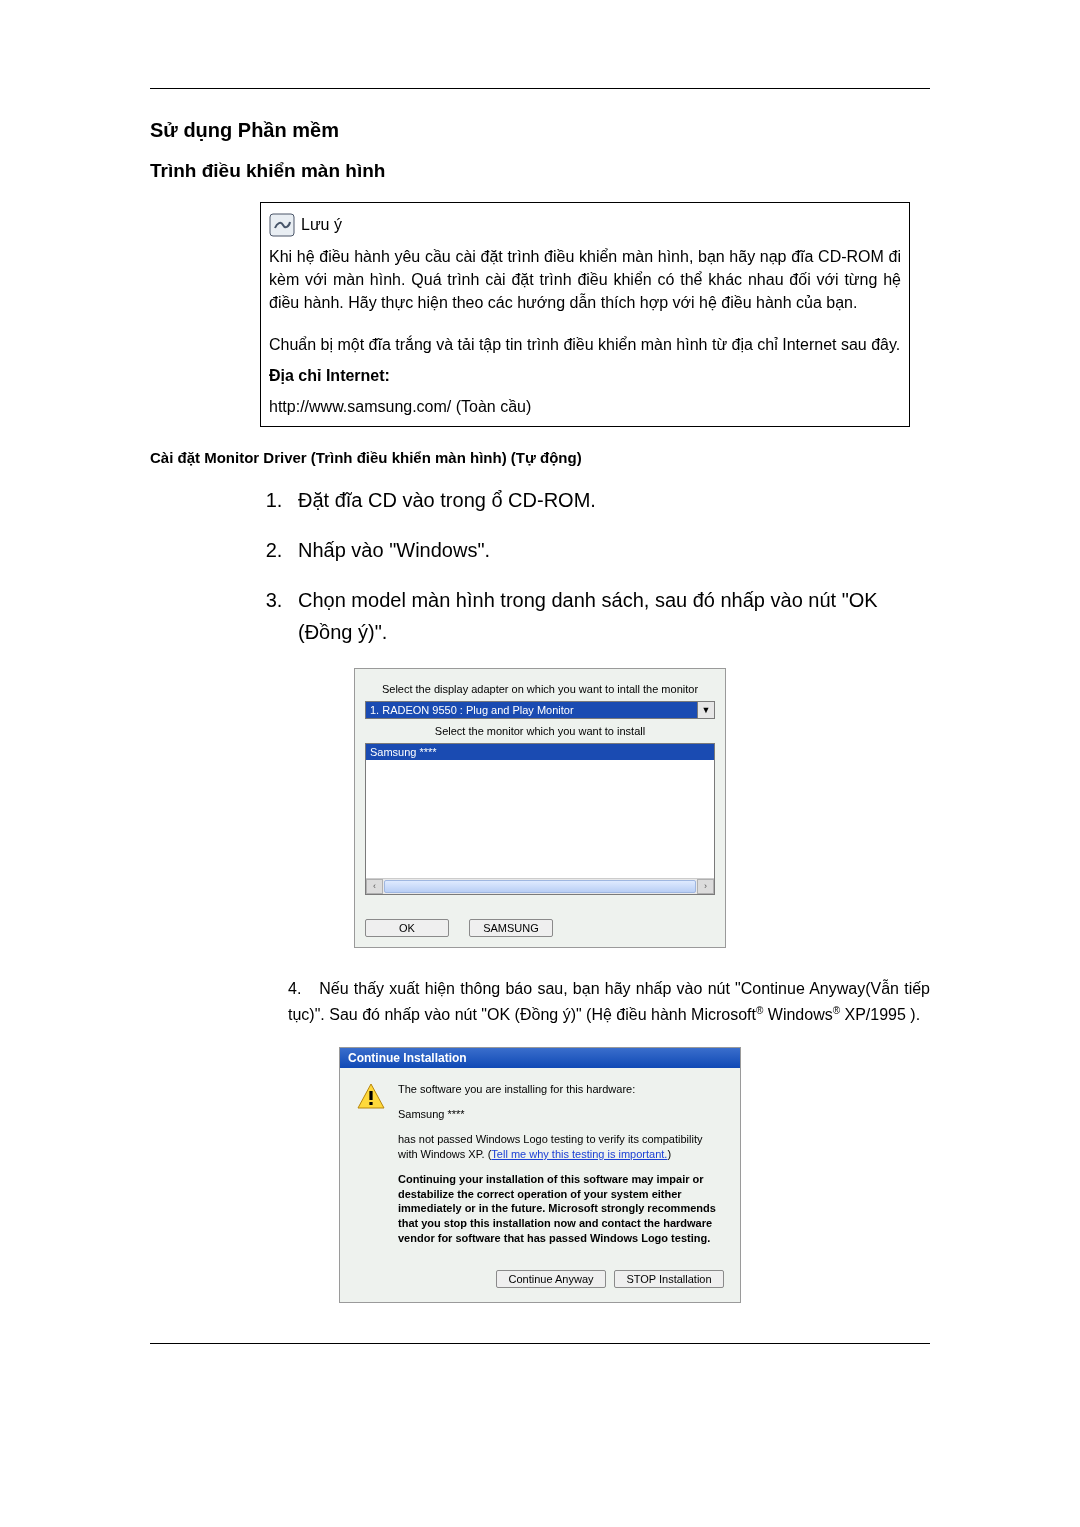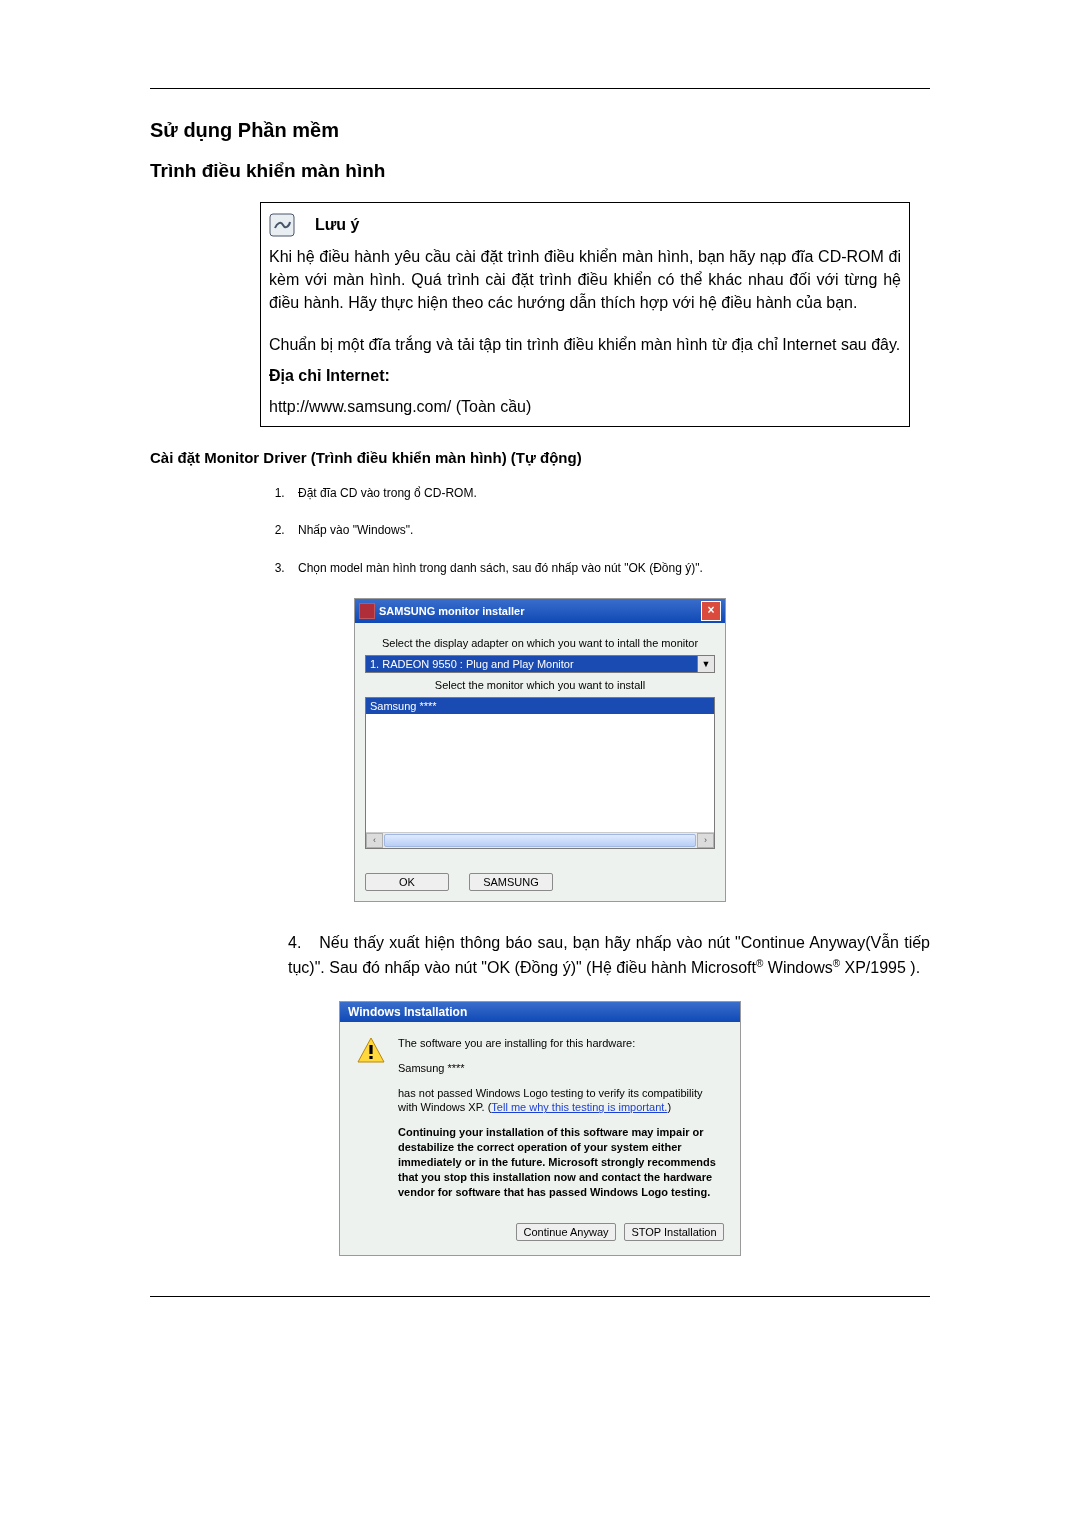--- a/index.html
+++ b/index.html
@@ -41,35 +41,35 @@
   .note-box {
     border: 1px solid #000;
     margin: 0 20px 0 110px;
     font-size: 16px;
     line-height: 1.45;
   }
   .note-box .note-hdr {
     padding: 10px 8px 4px 8px;
     display: flex;
     align-items: center;
-    gap: 20px;
-    font-weight: bold;
+    gap: 6px;
+    font-weight: normal;
   }
   .note-icon svg { display:block; }
   .note-box p {
     margin: 0;
     padding: 4px 8px 8px 8px;
     text-align: justify;
   }
   .note-box .p-gap { padding-top: 10px; }
   .addr-label { font-weight: bold; }
   ol.steps {
     margin: 0 0 0 110px;
     padding-left: 28px;
-    font-size: 12px;
+    font-size: 20px;
     line-height: 1.6;
   }
   ol.steps li { margin-bottom: 18px; padding-left: 10px; }
   .dlg-wrap {
     display: flex;
     justify-content: center;
     margin: 20px 0 28px 0;
   }
   
   .dlg1 {
@@ -212,21 +212,21 @@
   }
   .dlg2 .msg { flex:1; }
   .dlg2 .msg p { margin: 0 0 10px 0; line-height: 1.35; }
   .dlg2 .msg a { color: #1a3fd5; text-decoration: underline; }
   .dlg2 .btn-row2 {
     display: flex;
     justify-content: flex-end;
     gap: 8px;
     margin-top: 14px;
   }
-  .dlg2 button.winbtn { width: 100px; }
+  .dlg2 button.winbtn { width: 110px; }
   .step4 {
     margin: 0 0 0 110px;
     padding-left: 28px;
     font-size: 16px;
     line-height: 1.6;
     text-align: justify;
   }
   .step4 .num { display:inline-block; width: 26px; }
   sup { font-size: 10px; }
 </style>
@@ -261,27 +261,20 @@
   <h2 class="section2">Cài đặt Monitor Driver (Trình điều khiển màn hình) (Tự động)</h2>
 
   <ol class="steps">
     <li>Đặt đĩa CD vào trong ổ CD-ROM.</li>
     <li>Nhấp vào "Windows".</li>
     <li>Chọn model màn hình trong danh sách, sau đó nhấp vào nút "OK (Đồng ý)".</li>
   </ol>
 
   <div class="dlg-wrap">
     <div class="dlg1">
-      <div class="titlebar">
-        <span class="left">
-          <span class="tb-icon"></span>
-          <span>SAMSUNG monitor installer</span>
-        </span>
-        <span class="close">×</span>
-      </div>
       <div class="body">
         <div class="lbl">Select the display adapter on which you want to intall the monitor</div>
         <div class="combo">
           <div class="sel">1. RADEON 9550 : Plug and Play Monitor</div>
           <div class="arrow">▼</div>
         </div>
         <div class="lbl">Select the monitor which you want to install</div>
         <div class="listbox">
           <div class="item">Samsung ****</div>
           <div class="hscroll">
@@ -298,21 +291,21 @@
     </div>
   </div>
 
   <div class="step4">
     <span class="num">4.</span>
     <span>Nếu thấy xuất hiện thông báo sau, bạn hãy nhấp vào nút "Continue Anyway(Vẫn tiếp tục)". Sau đó nhấp vào nút "OK (Đồng ý)" (Hệ điều hành Microsoft</span><sup>®</sup><span> Windows</span><sup>®</sup><span> XP/1995 ).</span>
   </div>
 
   <div class="dlg-wrap">
     <div class="dlg2">
-      <div class="titlebar">Windows Installation</div>
+      <div class="titlebar">Continue Installation</div>
       <div class="body">
         <div class="row">
           <div class="warn-ico">
             <svg width="30" height="30" viewBox="0 0 30 30">
               <polygon points="15,2 28,26 2,26" fill="#ffd93b" stroke="#b8860b" stroke-width="1"></polygon>
               <rect x="13.4" y="9" width="3.2" height="9" fill="#000"></rect>
               <rect x="13.4" y="20" width="3.2" height="3" fill="#000"></rect>
             </svg>
           </div>
           <div class="msg">

